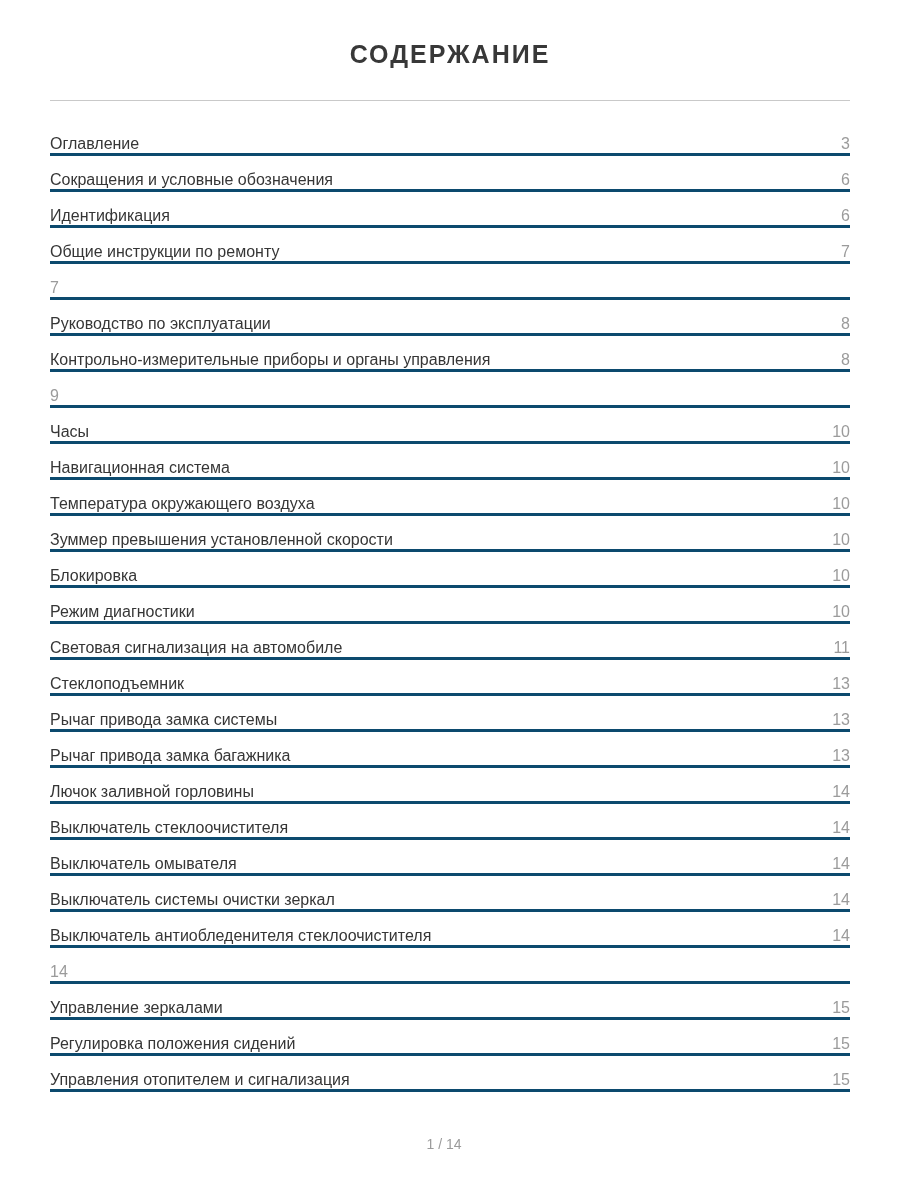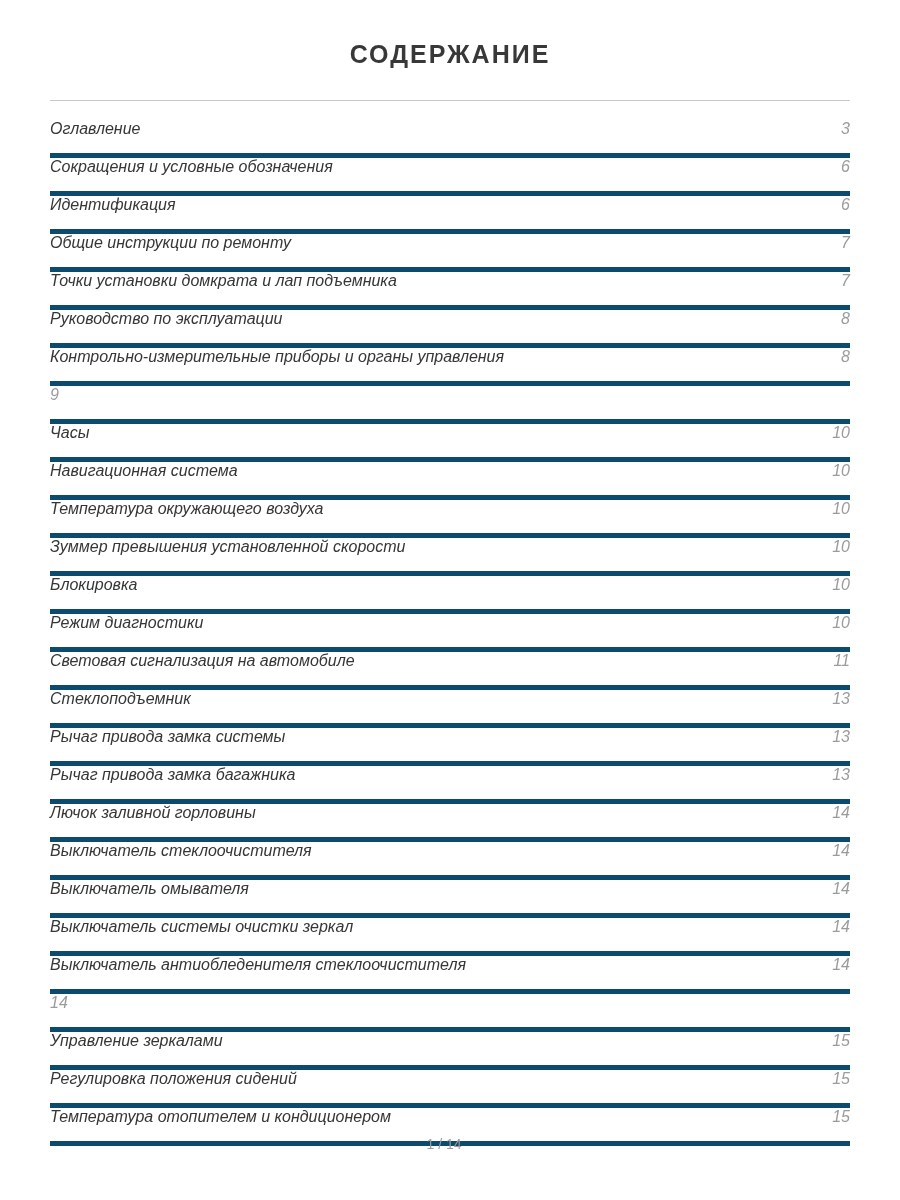--- a/index.html
+++ b/index.html
@@ -35,26 +35,25 @@
     background: #c9c9c9;
   }
   .toc {
     position: absolute;
     top: 120px;
     left: 50px;
     right: 50px;
   }
   .toc-row {
     height: 33px;
-    border-bottom: 5px solid #0c4a6e;
+    border-bottom: 3px solid #0c4a6e;
     display: flex;
-    align-items: flex-start;
+    align-items: flex-end;
     justify-content: space-between;
     cursor: default;
-    font-style: italic;
   }
   .toc-label {
     font-size: 16px;
     color: #363636;
     white-space: nowrap;
   }
   .toc-page {
     font-size: 16px;
     color: #9b9b9b;
     white-space: nowrap;
@@ -94,21 +93,20 @@
         <span class="toc-label">Идентификация</span>
         <span class="toc-page">6</span>
       </div>
 
       <div class="toc-row">
         <span class="toc-label">Общие инструкции по ремонту</span>
         <span class="toc-page">7</span>
       </div>
 
       <div class="toc-row">
-        <span class="toc-label">Точки установки домкрата и лап подъемника</span>
         <span class="toc-page">7</span>
       </div>
 
       <div class="toc-row">
         <span class="toc-label">Руководство по эксплуатации</span>
         <span class="toc-page">8</span>
       </div>
 
       <div class="toc-row">
         <span class="toc-label">Контрольно-измерительные приборы и органы управления</span>
@@ -203,20 +201,20 @@
         <span class="toc-label">Управление зеркалами</span>
         <span class="toc-page">15</span>
       </div>
 
       <div class="toc-row">
         <span class="toc-label">Регулировка положения сидений</span>
         <span class="toc-page">15</span>
       </div>
 
       <div class="toc-row">
-        <span class="toc-label">Температура отопителем и кондиционером</span>
+        <span class="toc-label">Управления отопителем и сигнализация</span>
         <span class="toc-page">15</span>
       </div>
     </div>
 
   <div class="footer">1 / 14</div>
 
 </div>
 
 </body></html>

